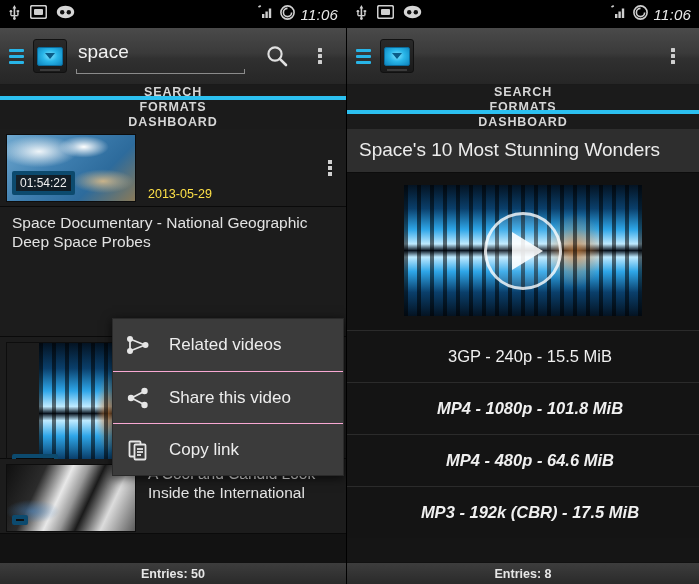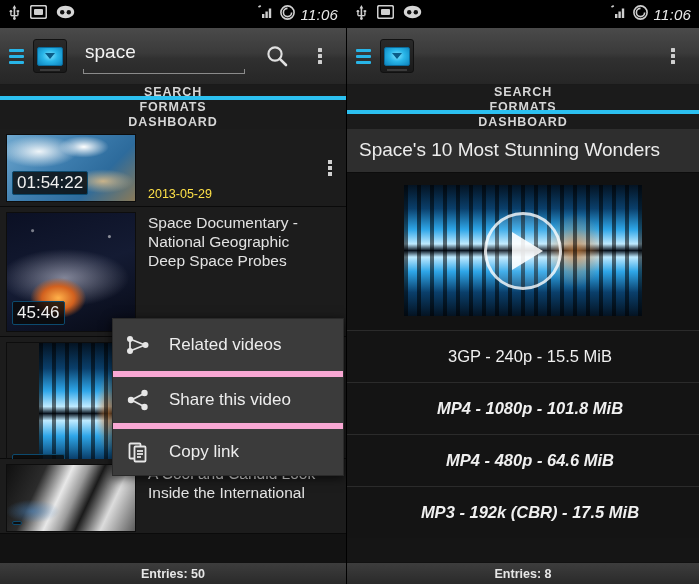--- a/index.html
+++ b/index.html
@@ -43,21 +43,21 @@
     width: 26px; height: 19px; border-radius: 2px;
     background: radial-gradient(ellipse at 50% 45%, #7fe2ff 0%, #28b5e8 45%, #0e84bd 100%);
     border: 1px solid #0b6c9c;
     display: flex; align-items: center; justify-content: center;
   }
   .applogo .arrow {
     width: 0; height: 0; border-left: 5px solid transparent; border-right: 5px solid transparent;
     border-top: 6px solid #0a5c88;
   }
   .applogo .stand { position: absolute; bottom: 1px; left: 6px; width: 20px; height: 2px; background: #3b3b3b; }
-  .searchfield { flex: 1; height: 40px; position: relative; margin-left: 7px; }
+  .searchfield { flex: 1; height: 40px; position: relative; }
   .searchfield input {
     width: 100%; height: 32px; background: transparent; border: none; outline: none;
     color: #f2f2f2; font-size: 19px; font-family: "Liberation Sans", sans-serif;
     padding: 0 2px;
   }
   .searchfield .underline {
     position: absolute; left: 0; right: 6px; bottom: 2px; height: 1px; background: #8b8b8b;
   }
   .searchfield .underline:before, .searchfield .underline:after {
     content: ""; position: absolute; bottom: 0; width: 1px; height: 5px; background: #8b8b8b;
@@ -89,21 +89,21 @@
   .row {
     position: relative; display: flex; height: 96px; background: #1c1c1c;
     border-bottom: 1px solid #0a0a0a;
   }
   .row .thumb {
     width: 130px; height: 85px; margin: 5px 0 5px 6px; position: relative; overflow: hidden;
     flex: 0 0 auto; border: 1px solid #0d0d0d;
   }
   .row .thumb .dur {
     position: absolute; left: 5px; bottom: 6px; background: rgba(10,10,10,.82);
-    border: 1px solid #0c4a6e; color: #f0f0f0; font-size: 17px; padding: 1px 4px; border-radius: 2px;
+    border: 4px solid #0c4a6e; color: #f0f0f0; font-size: 12px; padding: 1px 4px; border-radius: 2px;
     font-family: "Liberation Sans", sans-serif;
   }
   .row .meta { flex: 1; position: relative; padding: 7px 30px 6px 12px; min-width: 0; }
   .row .title {
     color: #e2e2e2; font-size: 15.5px; line-height: 19px; max-height: 58px; overflow: hidden;
   }
   .row .date { position: absolute; left: 12px; bottom: 5px; color: #fde047; font-size: 12.5px; }
   .row .rowmenu {
     position: absolute; right: 8px; top: 50%; transform: translateY(-50%);
     display: flex; flex-direction: column; gap: 2px; cursor: pointer; padding: 6px 6px;
@@ -157,21 +157,21 @@
   
   .ctxmenu {
     position: absolute; left: 112px; top: 318px; width: 232px;
     background: #3b3b3b; box-shadow: 0 2px 10px rgba(0,0,0,.7);
     border: 1px solid #2a2a2a; z-index: 30;
   }
   .ctxitem {
     display: flex; align-items: center; height: 52px; padding: 8px 10px; gap: 16px;
     color: #ededed; font-size: 17px; cursor: pointer;
   }
-  .ctxitem + .ctxitem { border-top: 6px solid #f9a8d4; }
+  .ctxitem + .ctxitem { border-top: 1px solid #f9a8d4; }
   .ctx-ico { width: 30px; display: flex; align-items: center; justify-content: center; }
 
   
   .rp-body { position: absolute; top: 129px; bottom: 22px; left: 0; right: 0; background: #151515; overflow: hidden; }
   .rp-title {
     background: #2e2e2e; color: #ececec; font-size: 19px; line-height: 25px;
     padding: 8px 12px 10px 12px; border-bottom: 1px solid #0c0c0c;
   }
   .rp-player { padding: 12px 0 14px 0; display: flex; justify-content: center; background: #121212; }
   .rp-video { width: 238px; height: 131px; position: relative; overflow: hidden; background: #000; }
@@ -321,24 +321,20 @@
           <div class="date">2013-05-29</div>
         </div>
         <div class="rowmenu">
             <i></i>
             <i></i>
             <i></i>
           </div>
       </div>
 
       <div class="row" style="height:130px;">
-        <div class="thumb" style="height:120px;">
-          <div class="art-galaxy"></div>
-          <span class="dur">45:46</span>
-        </div>
         <div class="meta" style="padding-top:6px;">
           <div class="title">Space Documentary - National Geographic Deep Space Probes</div>
         </div>
       </div>
 
       <div class="row" style="height:122px;">
         <div class="thumb" style="height:143px;padding-left:32px;">
           <div class="art-ice"></div>
           <span class="dur">09:37</span>
         </div>

